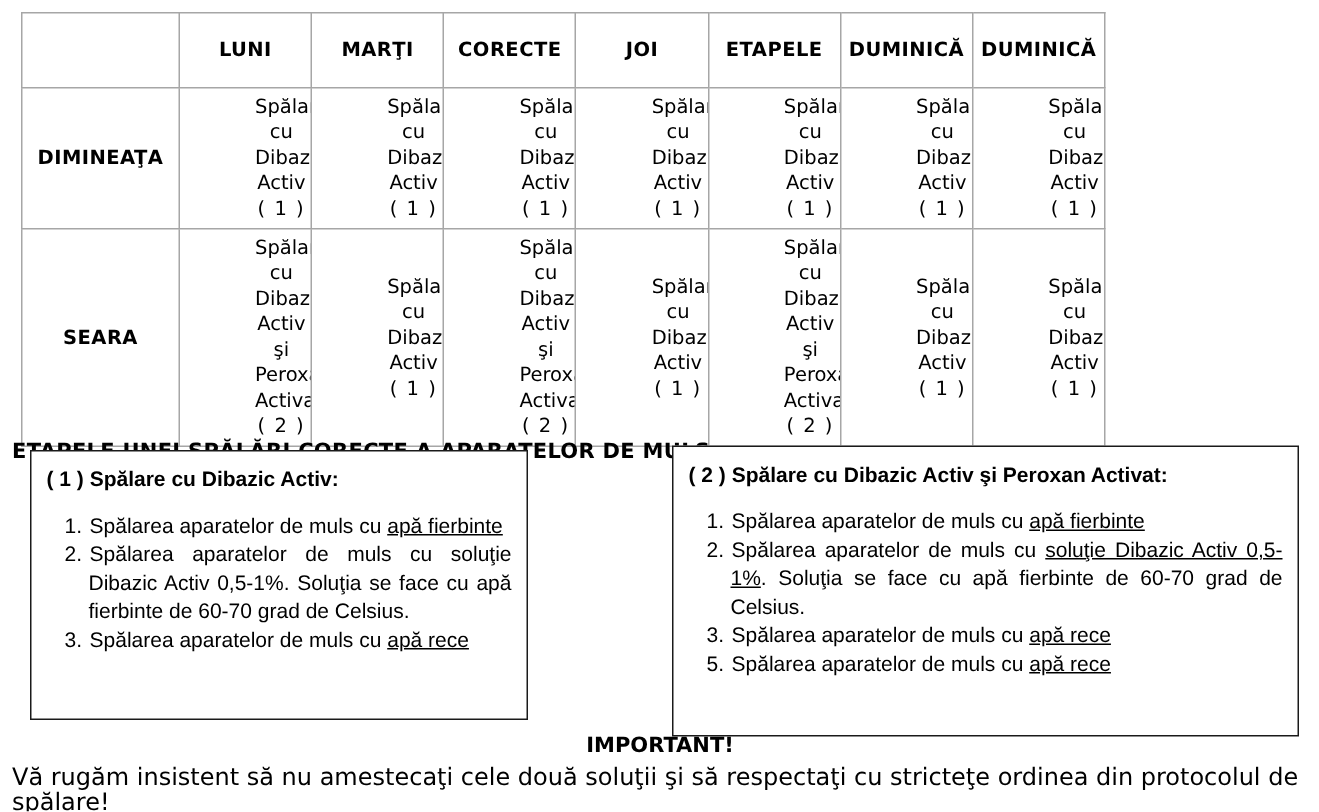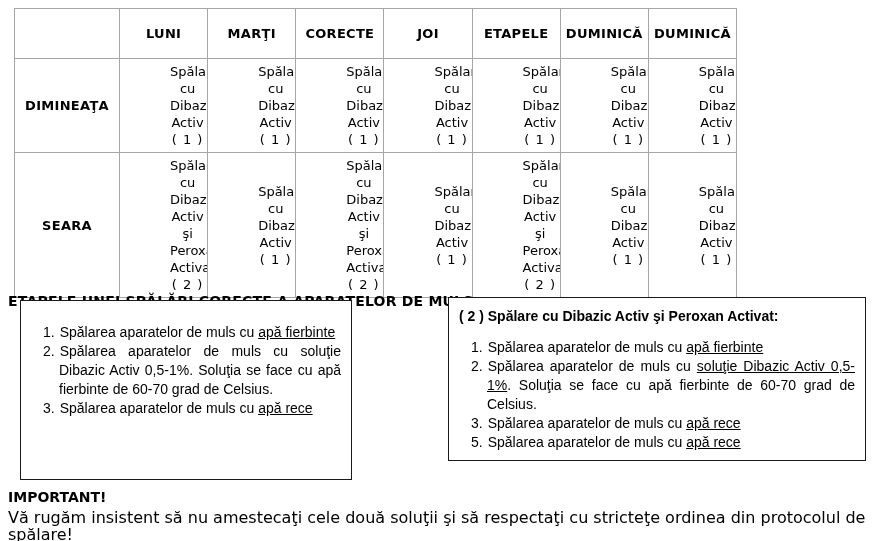--- a/index.html
+++ b/index.html
@@ -20,30 +20,30 @@
   .cell-text,.cell-ref{font-weight:normal;margin-left:48px;}
   .cell-ref{letter-spacing:1px;}
 
   
   .section-heading{position:absolute;left:8px;top:259px;font-size:14px;font-weight:bold;letter-spacing:.2px;margin-top:34px;}
 
   
   .box{position:absolute;border:1px solid #1a1a1a;background:#fff;box-sizing:border-box;
        font-family:"Liberation Sans",sans-serif;padding:9px 10px;}
   .box-1{left:20px;top:300px;width:332px;height:180px;}
-  .box-2{left:448px;top:297px;width:418px;height:164px;}
+  .box-2{left:448px;top:297px;width:418px;height:194px;}
   .box h3{margin:0;font-size:14px;font-weight:bold;line-height:18px;}
   .steps{margin-top:13px;margin-left:12px;}
   .step{font-size:14px;line-height:19px;text-align:justify;padding-left:16px;text-indent:-16px;}
   .step .num{margin-right:5px;}
   .u{text-decoration:underline;}
 
   
   .important{position:absolute;left:8px;top:489px;width:864px;}
-  .important-title{font-size:14px;font-weight:bold;line-height:17px;}
+  .important-title{font-size:14px;font-weight:bold;line-height:17px;text-align:center;}
   .important-text{font-size:16px;line-height:17px;margin-top:3px;}
 </style>
 </head>
 <body>
 
 <div class="page">
 
   <table class="schedule">
     <colgroup>
       <col class="c-label">
@@ -129,20 +129,21 @@
           <div class="cell-text">Spălare cu Dibazic Activ</div>
           <div class="cell-ref">( 1 )</div>
         </td>
       </tr>
     </tbody>
   </table>
 
   <div class="section-heading">ETAPELE UNEI SPĂLĂRI CORECTE A APARATELOR DE MULS:</div>
 
   <section class="box box-1">
+    <h3>( 1 ) Spălare cu Dibazic Activ:</h3>
     <div class="steps">
       <div class="step"><span class="num">1.</span><span>Spălarea aparatelor de muls cu </span><span class="u">apă fierbinte</span><span></span></div>
       <div class="step"><span class="num">2.</span><span>Spălarea aparatelor de muls cu soluţie Dibazic Activ 0,5-1%. Soluţia se face cu apă fierbinte de 60-70 grad de Celsius.</span><span class="u"></span><span></span></div>
       <div class="step"><span class="num">3.</span><span>Spălarea aparatelor de muls cu </span><span class="u">apă rece</span><span></span></div>
     </div>
   </section>
 
   <section class="box box-2">
     <h3>( 2 ) Spălare cu Dibazic Activ şi Peroxan Activat:</h3>
     <div class="steps">

